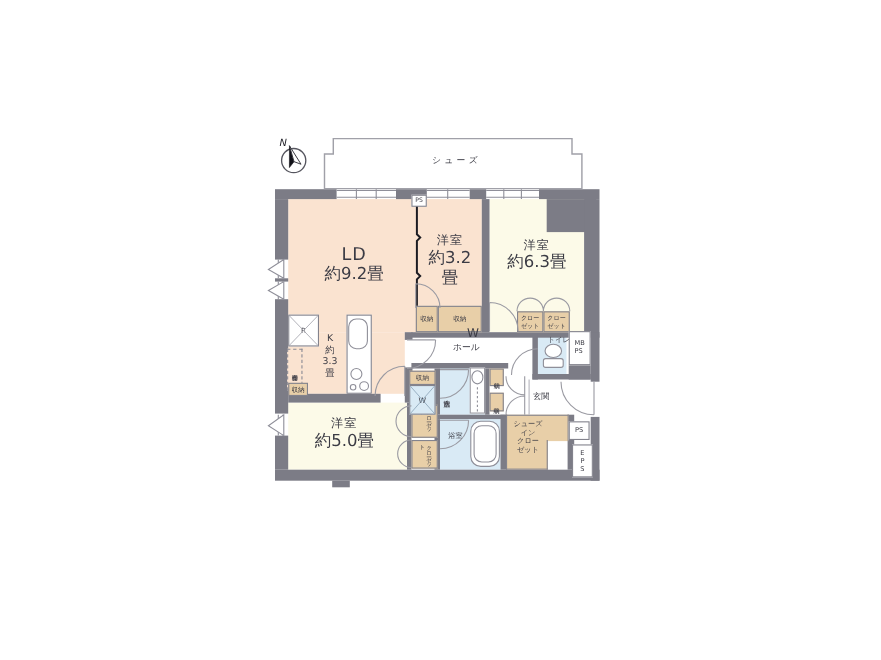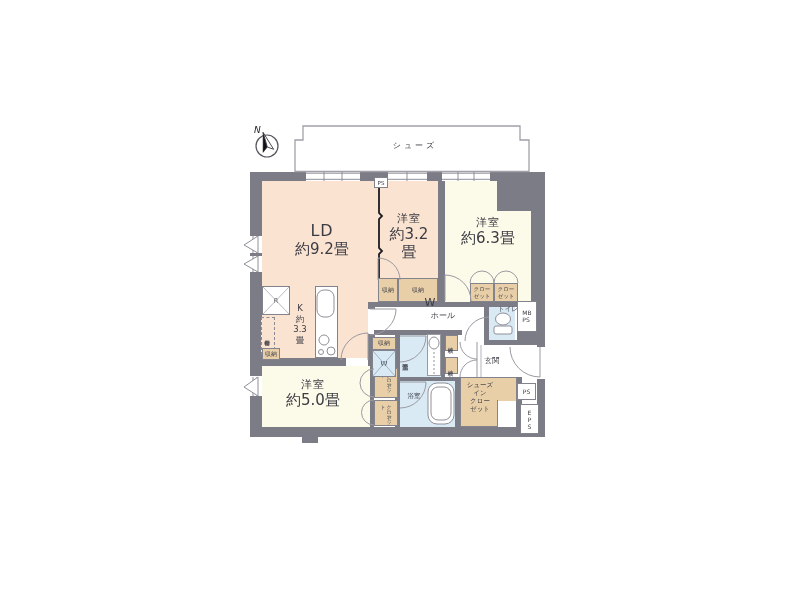--- a/index.html
+++ b/index.html
@@ -230,21 +230,21 @@
   <div class="lbl roomlabel z10" style="left:284px;top:378px;width:58px">
     <div class="nm" style="font-size:11px">洋室</div>
     <div class="sz">約5.0畳</div>
   </div>
 
   <div class="lbl preline z10" style="left:291px;top:303px;width:18px;font-size:8.5px;line-height:1.25;font-weight:500">K
 約
 3.3
 畳</div>
 
-  <div class="lbl z10" style="left:427px;top:311px;width:32px;font-size:8px">ホール</div>
+  <div class="lbl z10" style="left:408px;top:311px;width:32px;font-size:8px">ホール</div>
   <div class="lbl z10" style="left:423px;top:296px;width:14px;font-size:11px;font-weight:500">W</div>
 
   <div class="lbl z10" style="left:490px;top:306px;width:36px;font-size:6.5px">トイレ</div>
   <div class="lbl vert z10" style="left:402px;top:343px;height:32px;font-size:6px">洗面室</div>
   <div class="lbl z10" style="left:403px;top:393px;width:22px;font-size:6.5px">浴室</div>
   <div class="lbl z10" style="left:481px;top:356px;width:22px;font-size:7.5px">玄関</div>
 
 </div>
 
 </body></html>

